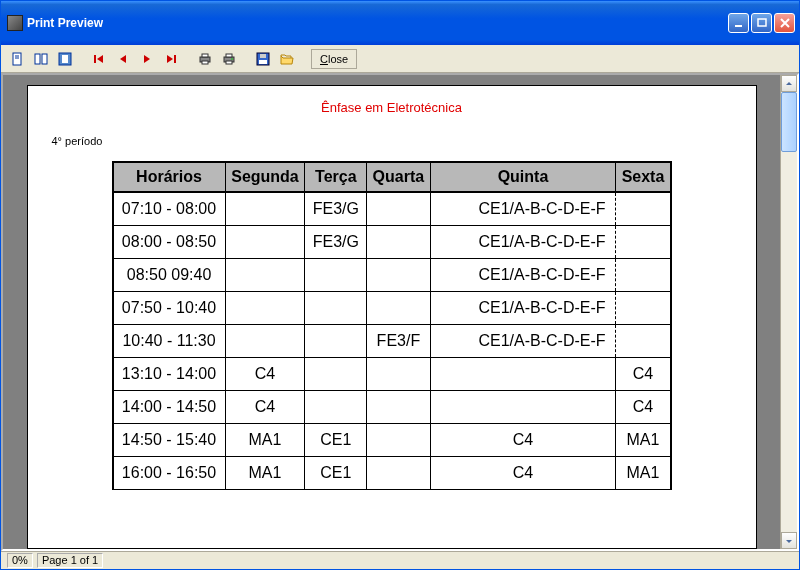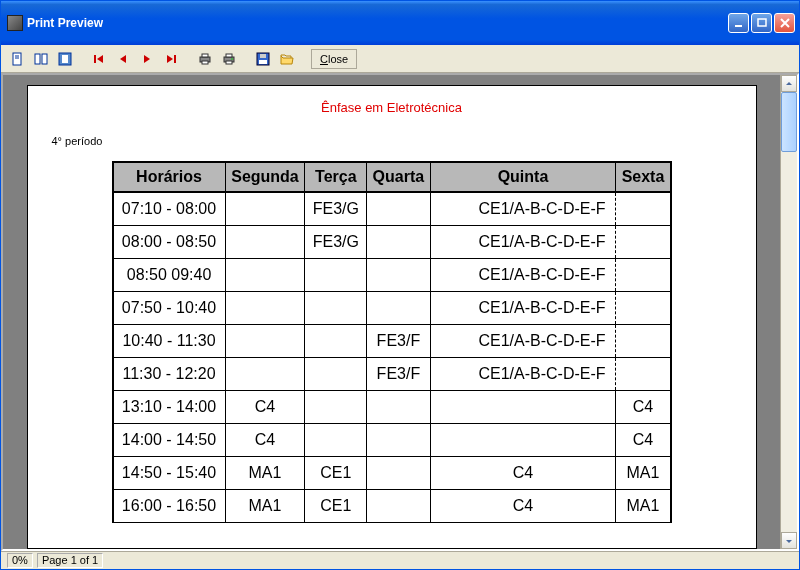--- a/index.html
+++ b/index.html
@@ -332,28 +332,20 @@
               </tr>
               <tr>
                 <td>10:40 - 11:30</td>
                 <td></td>
                 <td></td>
                 <td>FE3/F</td>
                 <td class="merge-right">CE1/A-B-C-D-E-F</td>
                 <td class="merge-left"></td>
               </tr>
               <tr>
-                <td>11:30 - 12:20</td>
-                <td></td>
-                <td></td>
-                <td>FE3/F</td>
-                <td class="merge-right">CE1/A-B-C-D-E-F</td>
-                <td class="merge-left"></td>
-              </tr>
-              <tr>
                 <td>13:10 - 14:00</td>
                 <td>C4</td>
                 <td></td>
                 <td></td>
                 <td></td>
                 <td>C4</td>
               </tr>
               <tr>
                 <td>14:00 - 14:50</td>
                 <td>C4</td>

